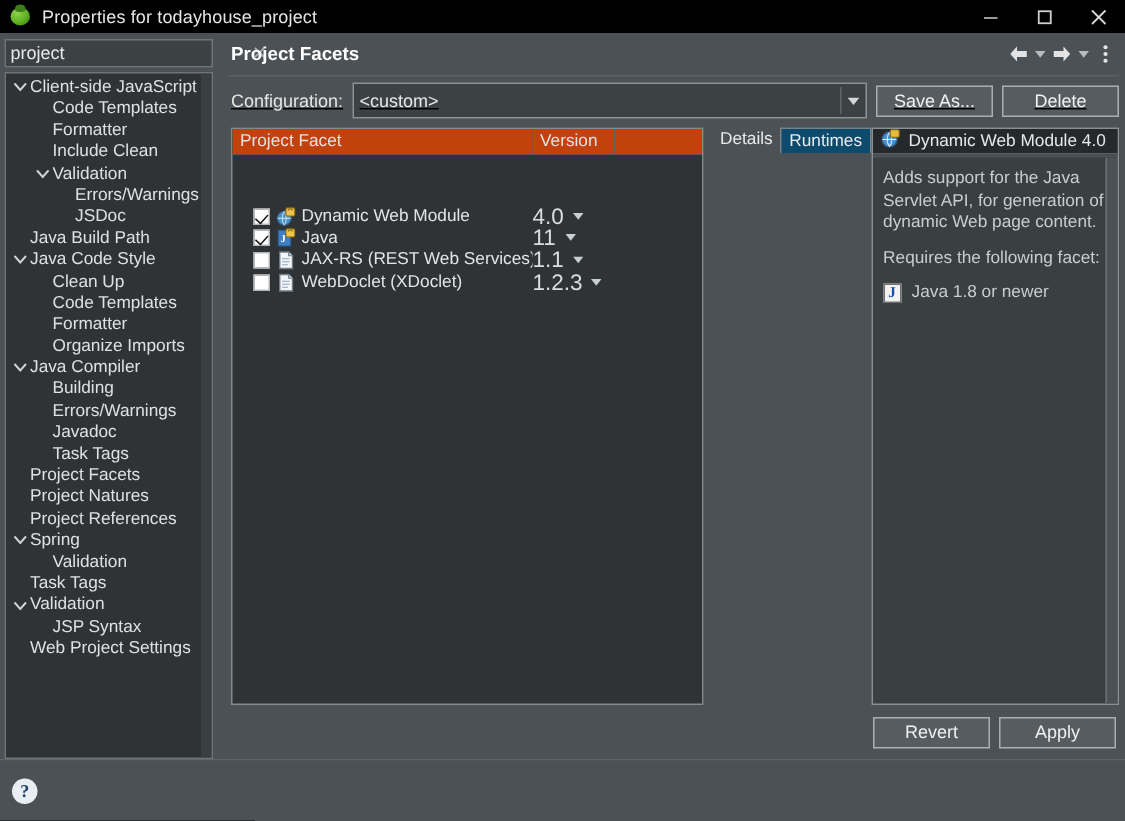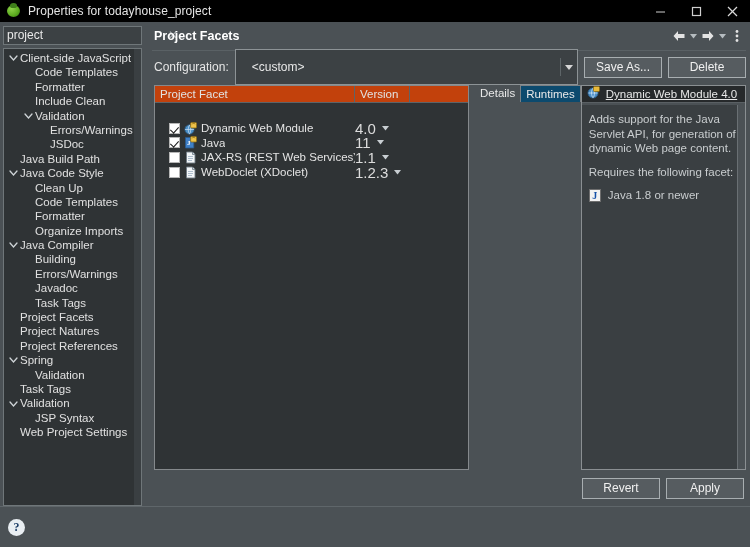--- a/index.html
+++ b/index.html
@@ -114,27 +114,27 @@
   .header-tools { margin-left: auto; display: flex; align-items: center; gap: 0px; }
   .tool-btn {
     width: 18px; height: 20px; display: flex; align-items: center;
     justify-content: center; color: #e3e3e3;
   }
   .caret-btn { width: 11px; height: 20px; display:flex; align-items:center; justify-content:center; }
   .sep-line { height: 1px; background: #5a6165; margin: 0 0 0 0; }
 
   .config-row {
     height: 24px; flex: 0 0 24px; display: flex; align-items: center;
-    margin-top: 4px; gap: 6px; padding-left: 2px;
+    margin-top: 4px; gap: 6px; padding-left: 2px; text-decoration: underline;
   }
   .config-label { color: #e6e6e6; font-size: 12px; }
   .combo {
-    flex: 1 1 auto; height: 36px; background: #3c4144;
+    flex: 1 1 auto; height: 24px; background: #3c4144;
     border: 1px solid #8d9396; display: flex; align-items: center;
-    color: #e8e8e8; font-size: 12px; padding-left: 16px; position: relative;
+    color: #e8e8e8; font-size: 12px; padding-left: 4px; position: relative;
     min-width: 0;
   }
   .combo .combo-arrow {
     margin-left: auto; width: 17px; height: 18px;
     display: flex; align-items: center; justify-content: center;
     border-left: 1px solid #5e6568; color: #d6d6d6;
   }
   .btn {
     height: 21px; min-width: 78px; padding: 0 10px;
     background: #565c60; border: 1px solid #a8aeb1;
@@ -158,21 +158,21 @@
   .fh-row { display: flex; height: 17px; flex: 0 0 17px; background: #3c4144; }
   .fh-cell {
     color: #e2e2e2; font-size: 11.5px; line-height: 17px;
     padding-left: 5px; border-right: 1px solid #5d6468;
     background: #c2410c; border-bottom: 1px solid #5d6468;
     overflow: hidden; white-space: nowrap;
   }
   .fh-cell.c1 { flex: 0 0 200px; }
   .fh-cell.c2 { flex: 0 0 55px; }
   .fh-cell.c3 { flex: 1 1 auto; border-right: none; }
-  .frows { flex: 1 1 auto; padding-top: 18px; }
+  .frows { flex: 1 1 auto; padding-top: 18px; margin-top: 16px; }
   .frow { display: flex; height: 14.6px; align-items: center; }
   .fc1 { flex: 0 0 200px; display: flex; align-items: center; padding-left: 14px; min-width: 0; }
   .fc2 { flex: 0 0 55px; display: flex; align-items: center; color: #dcdcdc; font-size: 15px; }
   .fc3 { flex: 1 1 auto; display: flex; align-items: center; }
   .chk {
     width: 11px; height: 11px; flex: 0 0 11px;
     background: #ffffff; border: 1px solid #b6b6b6;
     margin-right: 4px; position: relative;
   }
   .chk.checked:after {
@@ -198,21 +198,21 @@
   .tab.inactive { background: #0c4a6e; border: 1px solid #7b8185; border-bottom: none; }
   .details-body {
     flex: 1 1 auto; background: #3a3f42; border: 1px solid #8a8f92;
     display: flex; flex-direction: column; min-height: 0; position: relative;
   }
   .facet-head {
     height: 17px; flex: 0 0 17px; background: #26292b;
     border-bottom: 1px solid #5a6064;
     display: flex; align-items: center; padding-left: 5px;
   }
-  .facet-head .fhname { color: #e8e8e8; font-size: 11.5px; margin-left: 6px; text-decoration: underline; }
+  .facet-head .fhname { color: #e8e8e8; font-size: 11.5px; margin-left: 6px; }
   .detail-sep { height: 2px; background: #4b5155; }
   .detail-text {
     flex: 1 1 auto; padding: 7px 9px 0 7px;
     color: #c9cdcf; font-size: 11.5px; line-height: 14.5px;
     position: relative; overflow: hidden;
   }
   .detail-text p { margin-bottom: 9px; }
   .req-item { display: flex; align-items: center; gap: 7px; margin-top: 2px; }
   .java-badge {
     width: 12px; height: 13px; flex: 0 0 12px;

